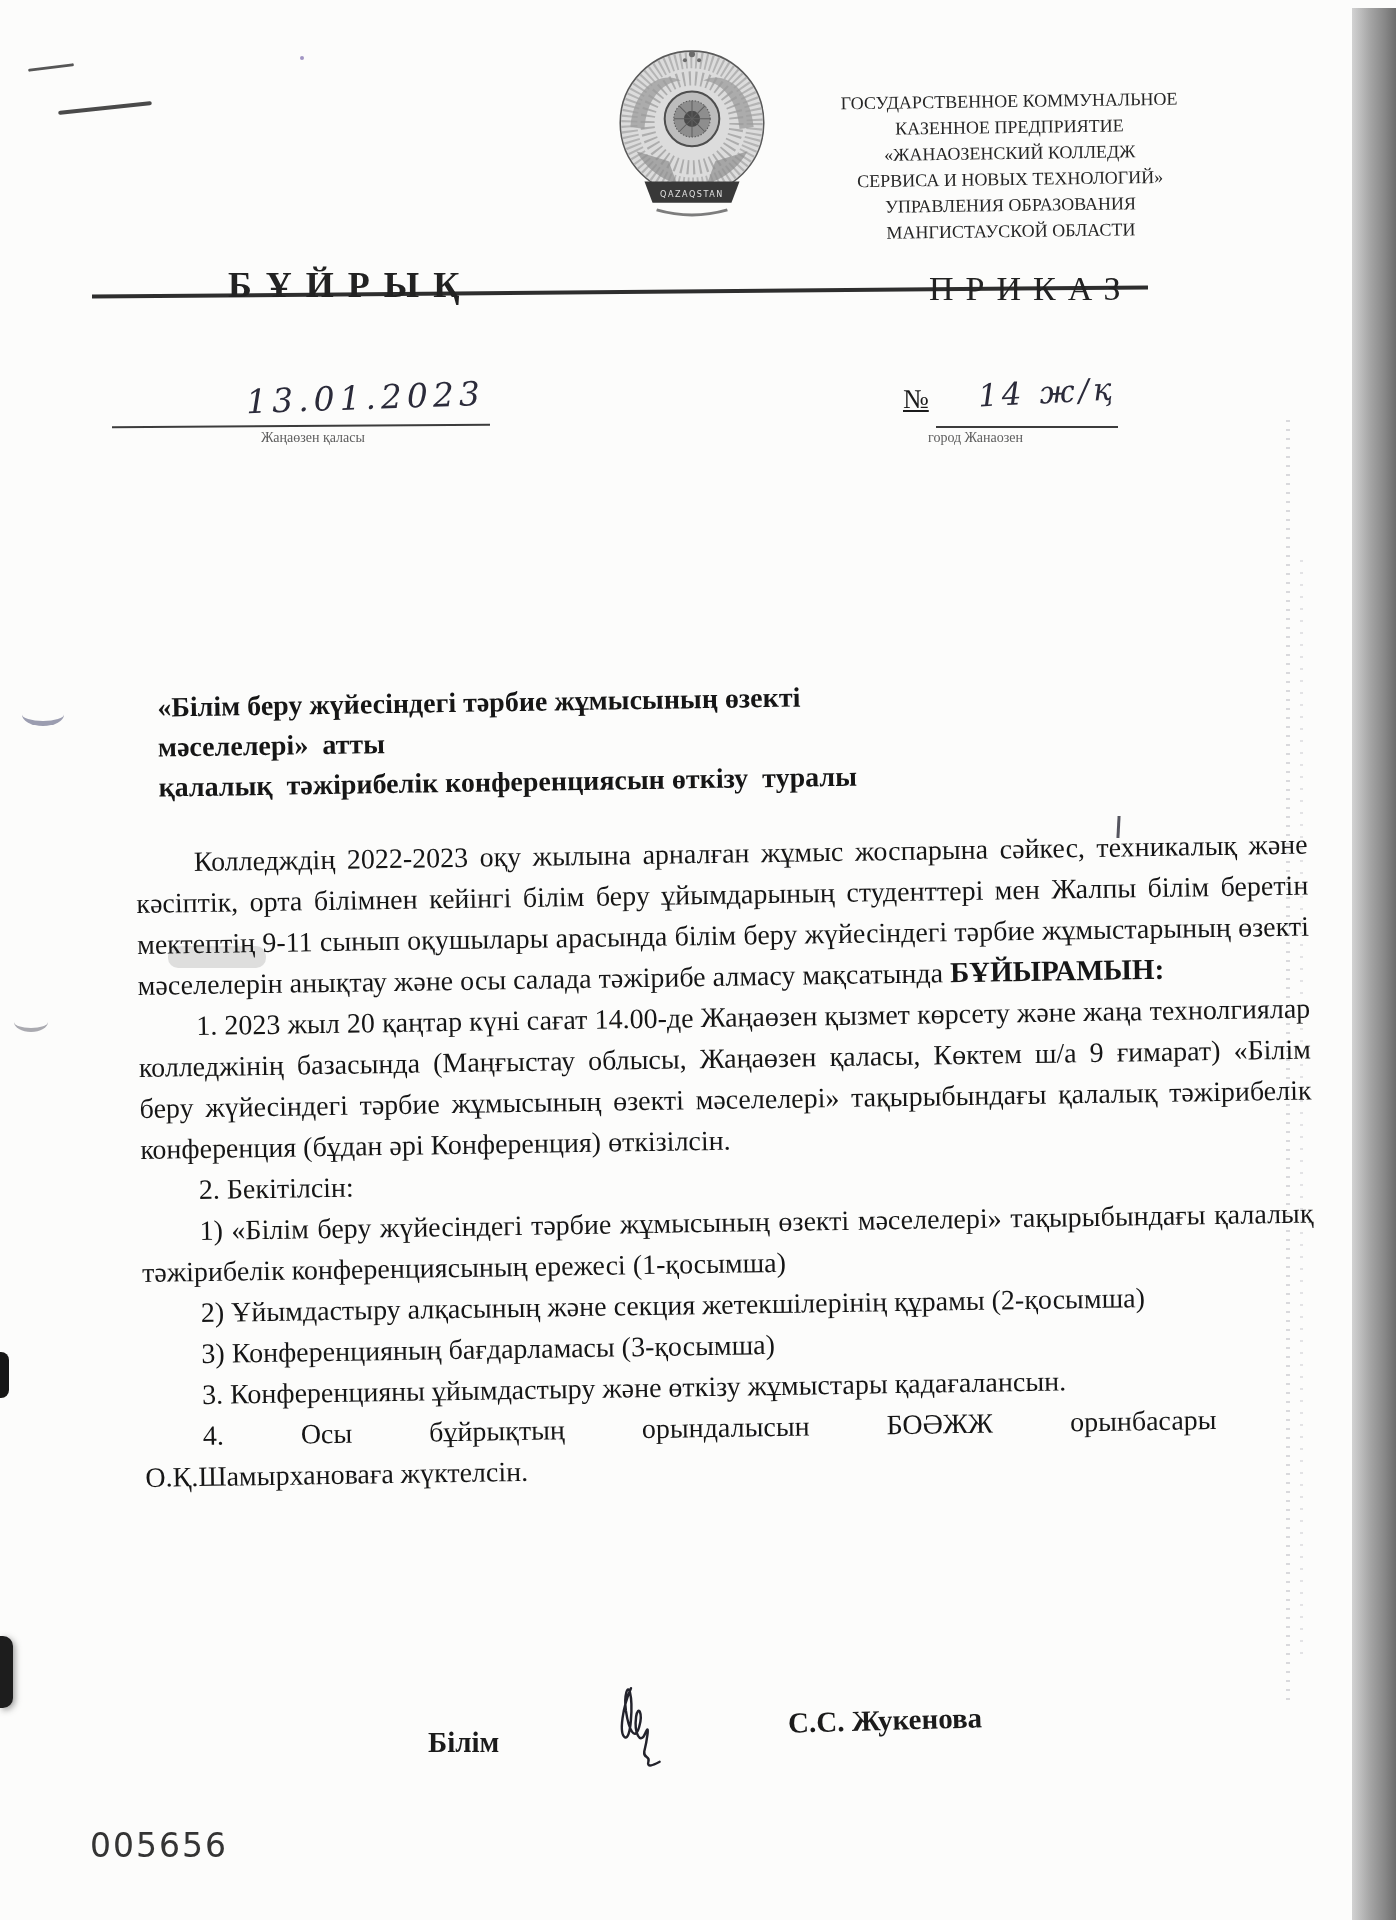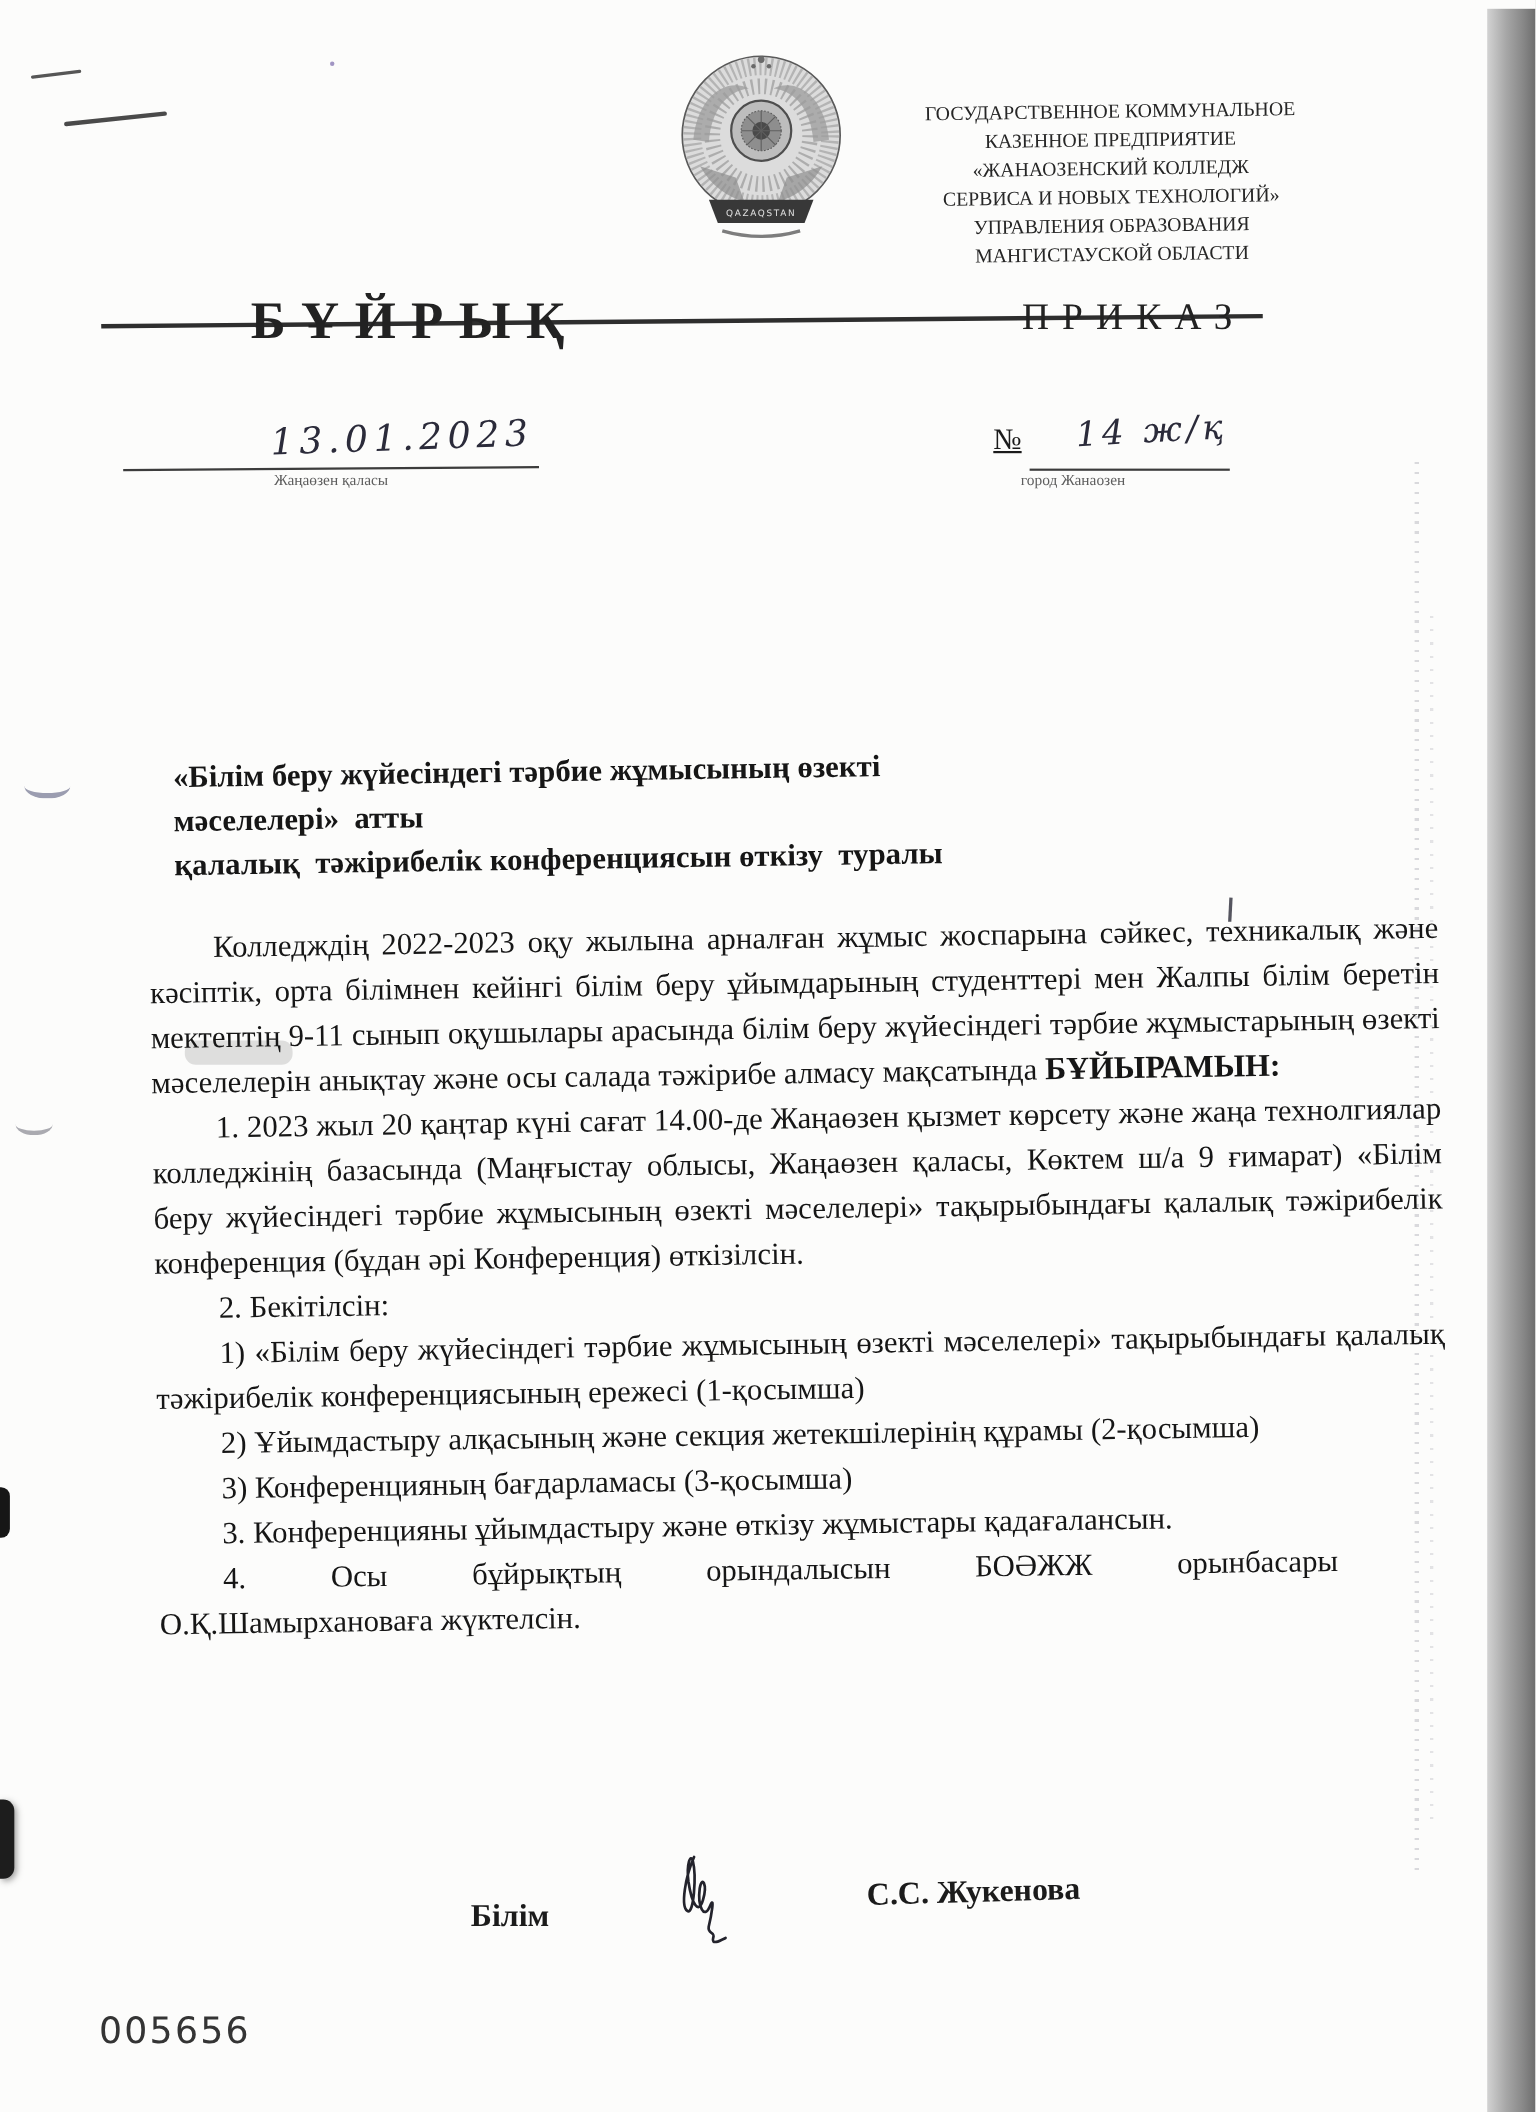--- a/index.html
+++ b/index.html
@@ -8,27 +8,27 @@
   .abs{position:absolute;}
 
   
   .hdr{font-size:18px;line-height:26px;text-align:center;color:#262626;}
   .hdr-left{left:96px;top:98px;width:412px;}
   .hdr-right{left:778px;top:88px;width:464px;transform:rotate(-0.8deg);}
   .emblem{left:616px;top:40px;}
 
   .rule{left:92px;top:290px;width:1056px;height:4px;background:#2e2e2e;transform:rotate(-0.5deg);}
 
-  .order-kk{left:228px;top:264px;font-size:48px;font-weight:bold;letter-spacing:14px;color:#222;}
+  .order-kk{left:228px;top:264px;font-size:36px;font-weight:bold;letter-spacing:14px;color:#222;}
   .order-ru{left:929px;top:270px;font-size:34px;font-weight:normal;letter-spacing:12px;color:#222;}
 
   .hand{font-family:"DejaVu Serif",serif;font-style:italic;color:#2b2b3a;}
   .date-hand{left:246px;top:378px;font-size:33px;letter-spacing:5px;transform:rotate(-2deg);}
   .date-line{left:112px;top:425px;width:378px;height:2px;background:#3c3c3c;transform:rotate(-0.4deg);}
-  .place-kk{left:112px;top:430px;width:378px;text-align:center;font-size:14px;color:#5d5d5d;}
+  .place-kk{left:124px;top:430px;width:378px;text-align:center;font-size:14px;color:#5d5d5d;}
   .num-sign{left:903px;top:384px;font-size:27px;text-decoration:underline;}
   .num-hand{left:978px;top:374px;font-size:31px;letter-spacing:4px;transform:rotate(-3deg);}
   .num-line{left:936px;top:426px;width:182px;height:2px;background:#3c3c3c;}
   .place-ru{left:928px;top:430px;width:196px;text-align:left;font-size:14px;color:#5d5d5d;}
 
   
   .doc-body{left:133px;top:688px;width:1172px;transform:rotate(-0.9deg);transform-origin:0 0;
             font-size:28px;line-height:41px;color:#161616;}
   .title-line{font-weight:bold;font-size:28px;line-height:40px;margin-left:24px;white-space:pre-wrap;}
   .body-text{margin-top:34px;text-align:justify;}

